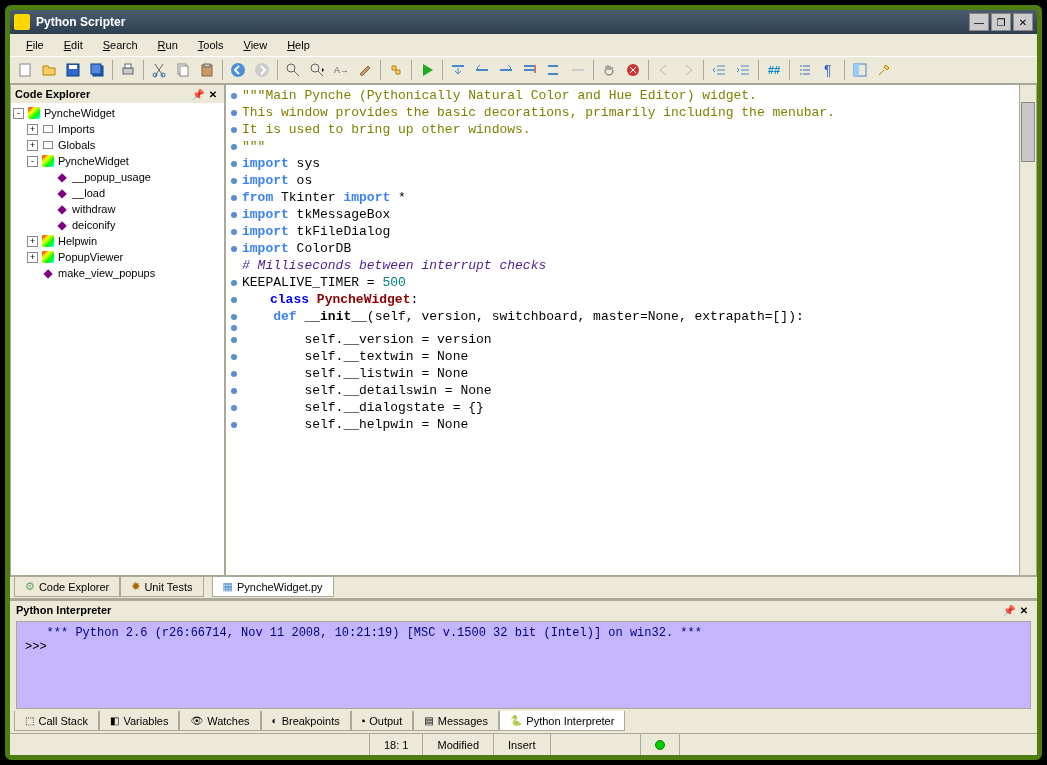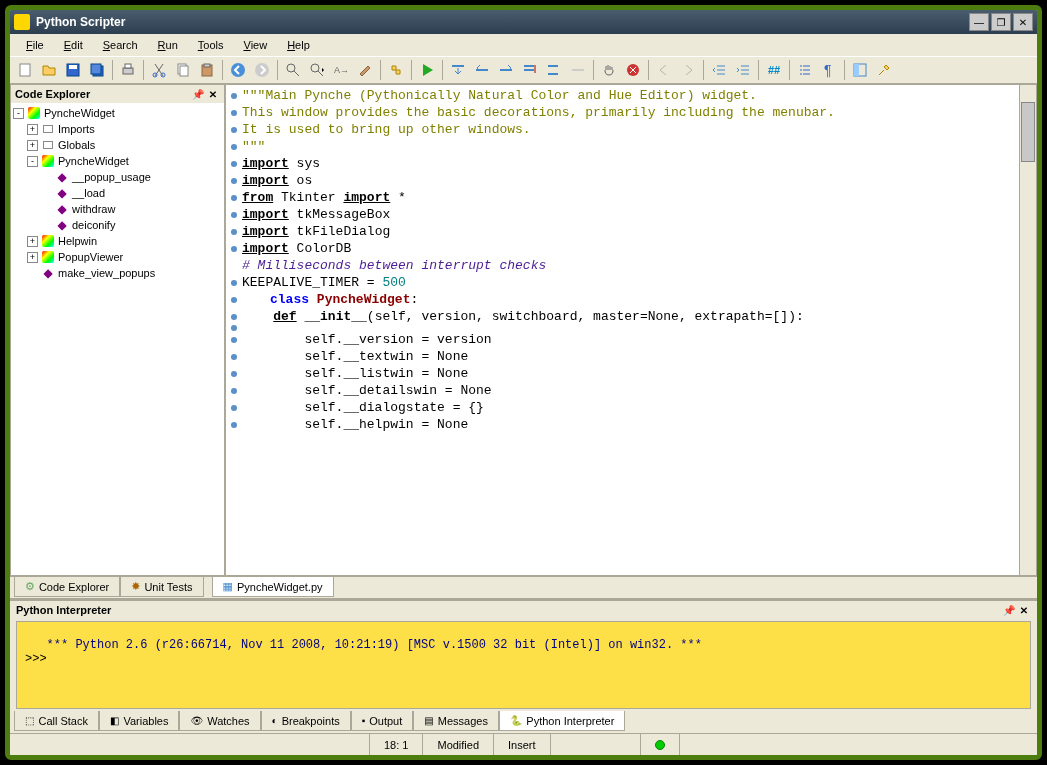--- a/index.html
+++ b/index.html
@@ -30,36 +30,36 @@
 .icon-module { background: linear-gradient(135deg,#f00,#ff0,#0f0,#0ff); border-radius: 2px; width:12px; height:12px; }
 .icon-folder { border: 1px solid #888; background: #fff; width: 10px; height: 8px; }
 .icon-method { color: #800080; font-size: 12px; }
 .editor-area { flex: 1; display: flex; flex-direction: column; border: 1px solid #aca899; background: #fff; }
 .editor-scroll { flex: 1; position: relative; overflow: hidden; }
 .editor-content { position: absolute; top: 2px; left: 0; right: 18px; bottom: 0; overflow: hidden; font-family: 'Courier New', monospace; font-size: 13px; line-height: 17px; }
 .code-line { display: flex; }
 .marker { width: 16px; display: flex; align-items: center; justify-content: center; }
 .dot { width: 6px; height: 6px; background: #5a8fc8; border-radius: 50%; }
 .code-text { white-space: pre; }
-.kw { color: #000000; font-weight: bold; text-decoration: underline; }
+.kw { color: #3b82f6; font-weight: bold; }
 .str { color: #808000; }
 .com { color: #4c1d95; font-style: italic; }
 .cls { color: #0000ff; font-weight: bold; margin-left: 28px; }
 .clsname { color: #8b0000; font-weight: bold; }
 .num { color: #008080; }
 .fn { font-weight: bold; }
 .scrollbar-v { position: absolute; right: 0; top: 0; bottom: 0; width: 17px; background: #ece9d8; border-left: 1px solid #aca899; }
 .scrollbar-thumb { position: absolute; top: 17px; left: 1px; right: 1px; height: 60px; background: #c8c8c8; border: 1px solid #888; }
 .tabs-bottom { height: 22px; display: flex; align-items: flex-start; background: #ece9d8; padding-left: 4px; }
 .tab { height: 20px; padding: 2px 10px; border: 1px solid #aca899; border-top: none; background: #ece9d8; display: flex; align-items: center; gap: 4px; cursor: pointer; }
 .tab.active { background: #fff; }
 .interpreter-panel { height: 135px; display: flex; flex-direction: column; border-top: 3px solid #aca899; }
 .interpreter-header { height: 18px; display: flex; align-items: center; padding: 0 6px; font-weight: bold; }
 .interpreter-header-title { flex: 1; }
-.interpreter-body { flex: 1; background: #fde047; border: 1px solid #aca899; margin: 2px 6px; font-family: 'Courier New', monospace; font-size: 12px; padding: 16px 8px; }
+.interpreter-body { flex: 1; background: #c4b5fd; border: 1px solid #aca899; margin: 2px 6px; font-family: 'Courier New', monospace; font-size: 12px; padding: 4px 8px; }
 .interp-line { white-space: pre; }
 .interp-info { color: #000080; }
 .statusbar { height: 22px; display: flex; align-items: flex-end; background: #ece9d8; border-top: 1px solid #aca899; font-size: 11px; }
 .status-cell { padding: 0 14px; border-right: 1px solid #aca899; height: 100%; display: flex; align-items: center; }
 .status-led { width: 10px; height: 10px; background: #0c0; border-radius: 50%; border: 1px solid #080; }
 svg { display: block; }
 </style>
 </head>
 <body>
 

